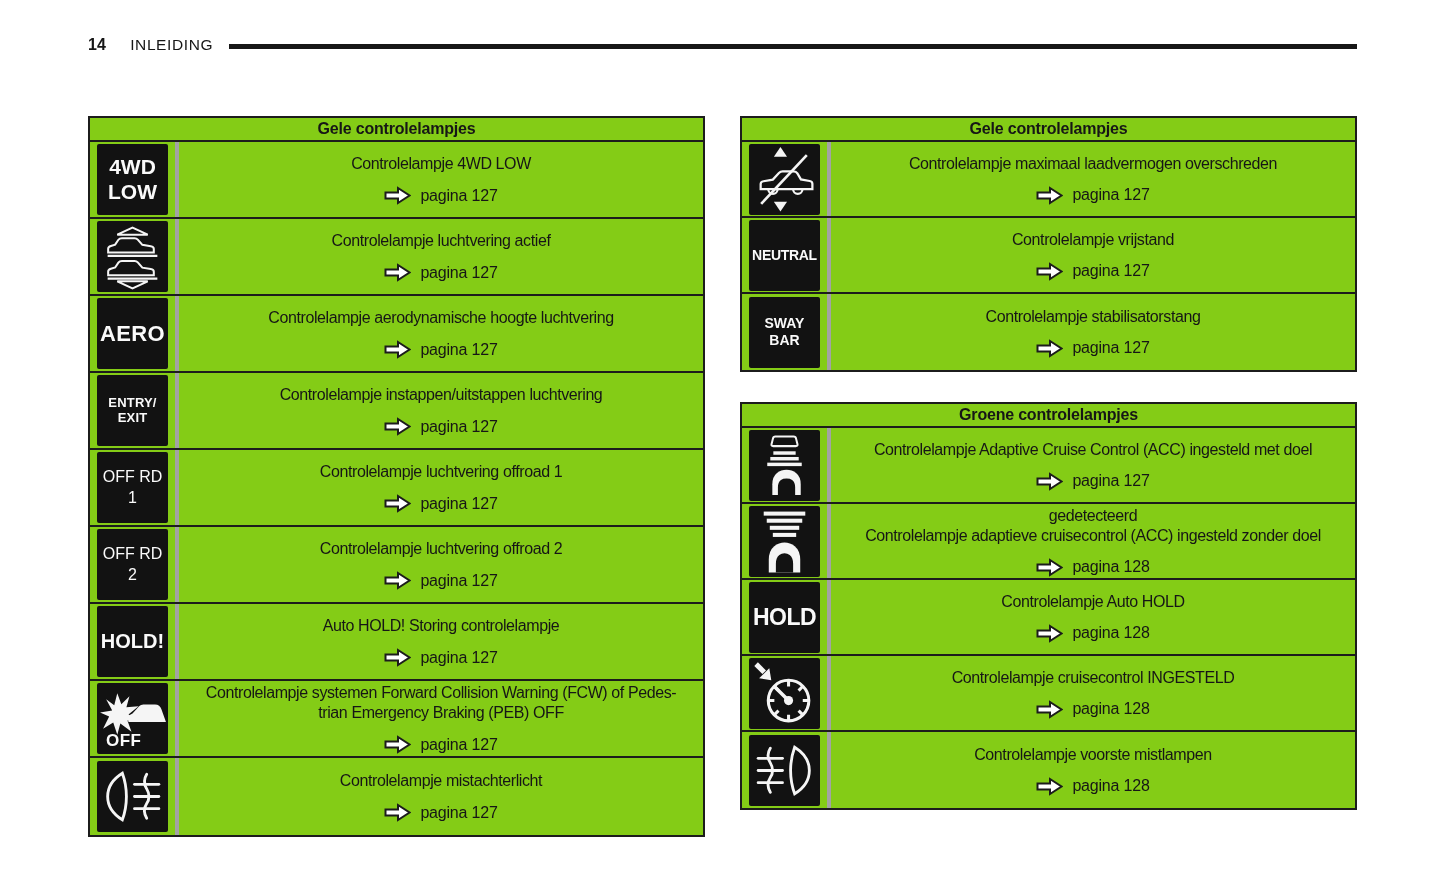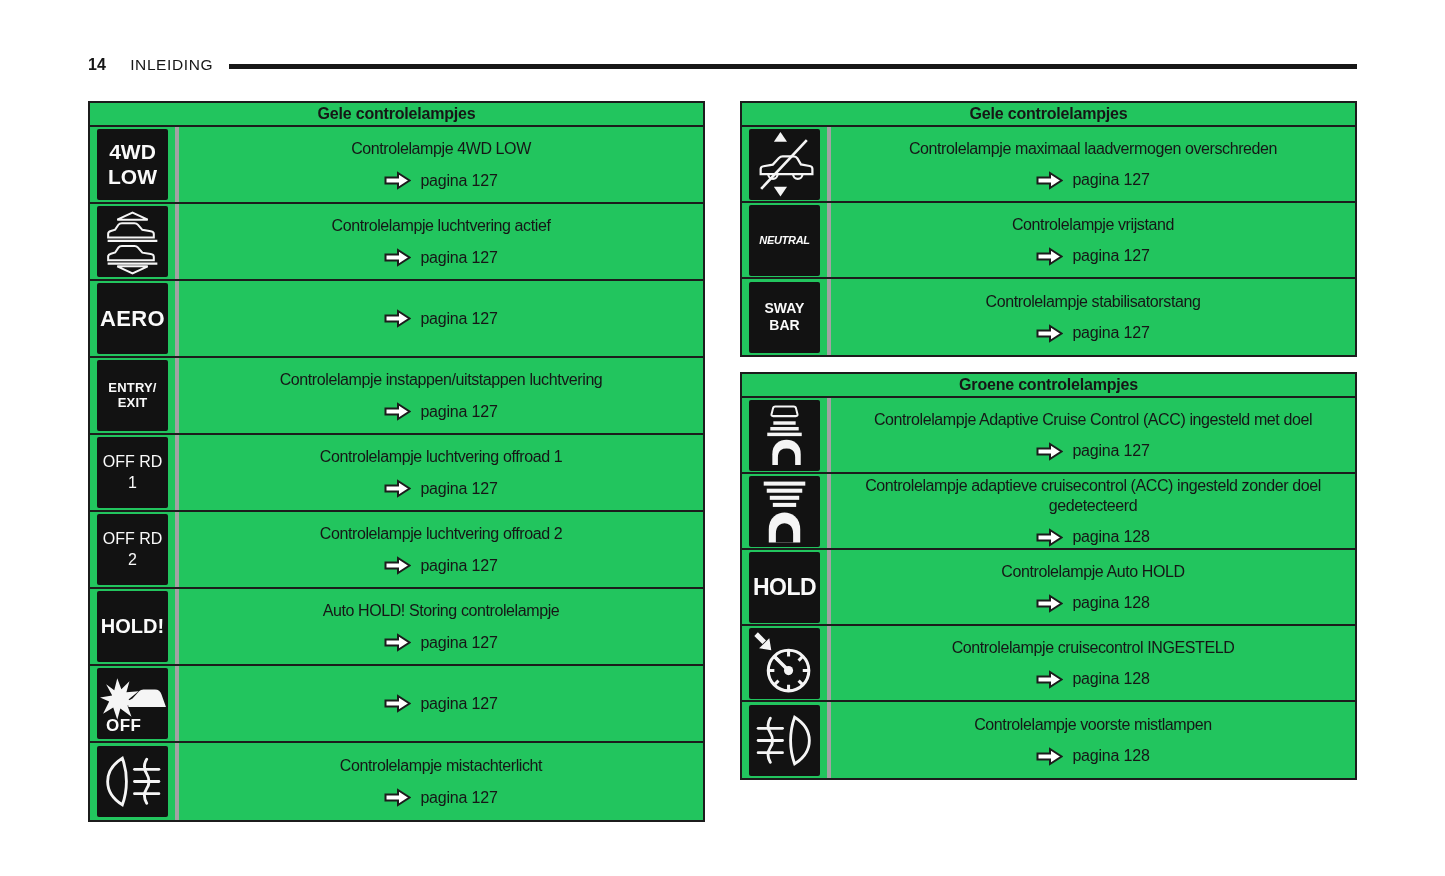--- a/index.html
+++ b/index.html
@@ -5,33 +5,33 @@
   * { box-sizing: border-box; }
   html,body { margin:0; padding:0; }
   body {
     width:1445px; height:876px; background:#ffffff; position:relative;
     font-family:"Liberation Sans", sans-serif; color:#161616;
     -webkit-font-smoothing:antialiased;
   }
 
   
   .page-header {
-    position:absolute; top:56px; left:88px; width:1269px;
+    position:absolute; top:36px; left:88px; width:1269px;
     display:flex; align-items:center;text-align:right;
   }
   .page-num { font-size:16px; font-weight:700; letter-spacing:.2px; }
   .section-title { font-size:15.5px; font-weight:500; letter-spacing:.6px; margin-left:24px; }
   .header-rule { flex:1; height:5px; background:#171717; margin-left:16px; margin-top:2px; }
 
   
   .content { position:absolute; top:101px; left:88px; display:flex; gap:35px; }
   .col { display:flex; flex-direction:column; gap:15px; width:617px; }
 
   
-  .sigtable { width:617px; border:2px solid #1c1c1c; background:#22c55e; }
+  .sigtable { width:617px; border:2px solid #1c1c1c; background:#84cc16;margin-top:15px; }
   .t-header {
     height:24px; border-bottom:2px solid #1c1c1c;
     display:flex; align-items:center; justify-content:center;
     font-size:16px; font-weight:700; letter-spacing:-.2px;
   }
   .t-row { display:flex; height:77px; border-bottom:2px solid #1c1c1c; }
   .compact .t-row { height:76px; }
   .t-row:last-child { border-bottom:none; }
 
   .cell-icon {
@@ -50,21 +50,21 @@
   }
   .icon-caption {
     position:absolute; z-index:2; left:9px; bottom:3px;
     color:#fafafa; font-weight:700; font-size:17px; letter-spacing:.5px;
   }
   .sz21 { font-size:21px; }
   .sz22 { font-size:22px; letter-spacing:.3px; }
   .sz13 { font-size:13px; letter-spacing:.2px; }
   .sz16 { font-size:16px; font-weight:400; line-height:1.3; }
   .sz20 { font-size:20px; }
-  .sz13n { font-size:11px; letter-spacing:-.3px;font-style:italic; }
+  .sz13n { font-size:14px; letter-spacing:-.3px; }
   .sz18 { font-size:14px; line-height:1.2; }
   .sz23 { font-size:23px; letter-spacing:-.5px;text-align:center; }
 
   .cell-text {
     flex:1; display:flex; flex-direction:column; align-items:center; justify-content:center;
     gap:12px; padding:2px 16px; text-align:center;
   }
   .row-label { font-size:16px; line-height:20px; letter-spacing:-.4px; }
   .row-label > div { white-space:nowrap; }
   .page-ref { display:flex; align-items:center; gap:9px; }
@@ -136,20 +136,21 @@
 
   <div class="t-row">
     <div class="cell-icon">
       <div class="telltale">
               <div class="icon-text sz22">
                 <div>AERO</div>
               </div>
             </div>
     </div>
     <div class="cell-text">
+      <div class="row-label">Controlelampje aerodynamische hoogte luchtvering</div>
       <div class="page-ref">
         <span class="arrow">
                 <svg width="27" height="19" viewBox="0 0 27 19">
                   <path d="M1.5 6.5 H14 V2 L25.5 9.5 14 17 V12.5 H1.5 Z" fill="#ffffff" stroke="#1c1c1c" stroke-width="2" stroke-linejoin="miter"></path>
                 </svg>
               </span>
         <span class="ref-text">pagina 127</span>
       </div>
     </div>
   </div>
@@ -245,20 +246,24 @@
     <div class="cell-icon">
       <div class="telltale">
               <svg viewBox="0 0 70 70">
                 <polygon fill="#f5f5f5" points="20,10 24,21 32,13 29,24 41,23 31,31 42,36 30,37 34,48 23,40 20,51 16,39 6,45 12,33 3,29 15,27 9,16 17,22"></polygon>
                 <path fill="#f5f5f5" d="M68 38.5 h-37 q-1.5-6.5 4-8.5 l6.5-7 q1.7-1.8 4.2-1.8 h11.5 q4.8 0 6.3 4.6 l4.5 12.7 z"></path>
               </svg>
               <div class="icon-caption">OFF</div>
             </div>
     </div>
     <div class="cell-text">
+      <div class="row-label">
+              <div>Controlelampje systemen Forward Collision Warning (FCW) of Pedes-</div>
+              <div>trian Emergency Braking (PEB) OFF</div>
+            </div>
       <div class="page-ref">
         <span class="arrow">
                 <svg width="27" height="19" viewBox="0 0 27 19">
                   <path d="M1.5 6.5 H14 V2 L25.5 9.5 14 17 V12.5 H1.5 Z" fill="#ffffff" stroke="#1c1c1c" stroke-width="2" stroke-linejoin="miter"></path>
                 </svg>
               </span>
         <span class="ref-text">pagina 127</span>
       </div>
     </div>
   </div>
@@ -404,22 +409,22 @@
                   <rect x="20.5" y="19.5" width="29" height="4"></rect>
                   <rect x="23.5" y="26.5" width="23" height="4"></rect>
                   <path d="M19.5 65.5 v-12.5 q0-9 5.4-13.4 q4.6-3.6 10.1-3.6 t10.1 3.6 q5.4 4.4 5.4 13.4 v12.5 z"></path>
                 </g>
                 <path fill="#121212" d="M26.5 65.5 v-8.5 q0-6 3.4-8.6 q2.2-1.7 5.1-1.7 t5.1 1.7 q3.4 2.6 3.4 8.6 v8.5 z"></path>
               </svg>
             </div>
     </div>
     <div class="cell-text">
       <div class="row-label">
+              <div>gedetecteerd</div>
               <div>Controlelampje adaptieve cruisecontrol (ACC) ingesteld zonder doel</div>
-              <div>gedetecteerd</div>
             </div>
       <div class="page-ref">
         <span class="arrow">
                 <svg width="27" height="19" viewBox="0 0 27 19">
                   <path d="M1.5 6.5 H14 V2 L25.5 9.5 14 17 V12.5 H1.5 Z" fill="#ffffff" stroke="#1c1c1c" stroke-width="2" stroke-linejoin="miter"></path>
                 </svg>
               </span>
         <span class="ref-text">pagina 128</span>
       </div>
     </div>

